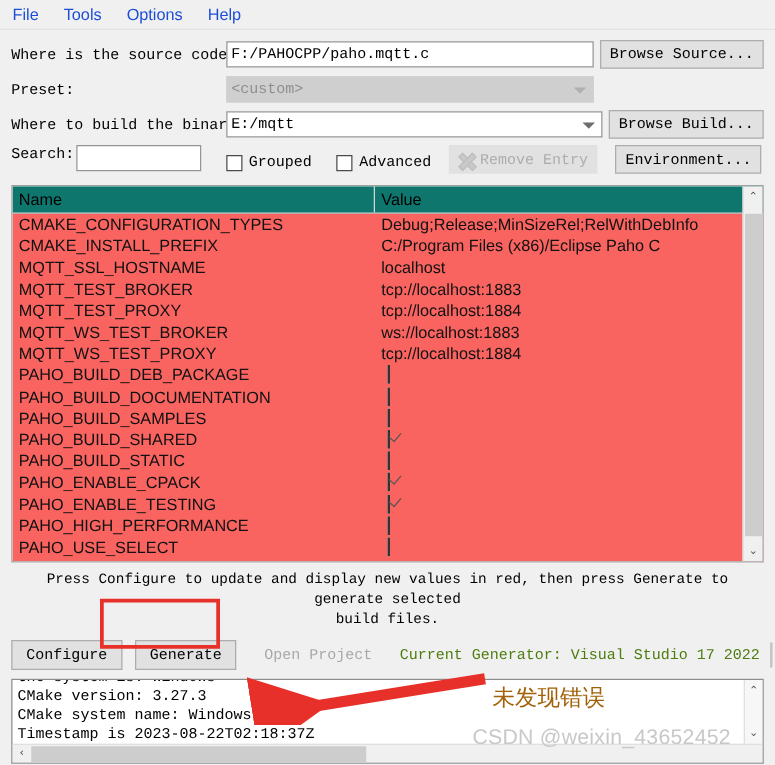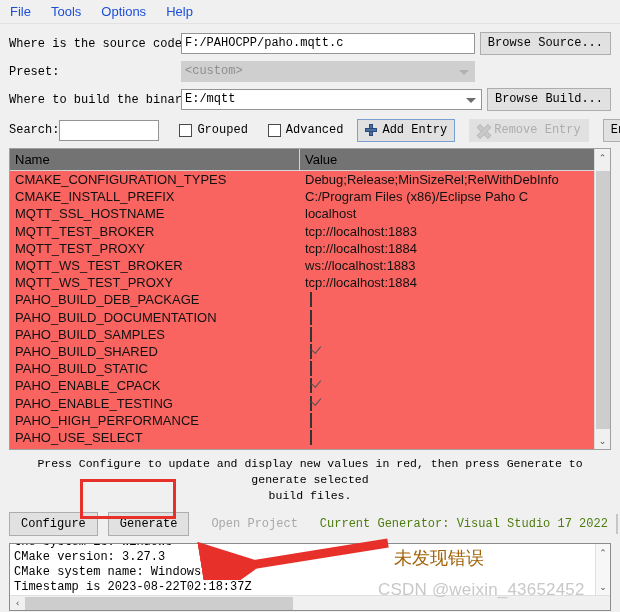--- a/index.html
+++ b/index.html
@@ -106,21 +106,20 @@
     margin-left: 5px;
     line-height: 21px;
     white-space: nowrap;
     cursor: default;
     text-align: center;
   }
 
   
   .searchrow {
     display: flex;
-    align-items: center;
     height: 28px;
     margin-top: 3px;
   }
   .searchlbl {
     font-family: "Liberation Mono", monospace;
     font-size: 12px;
     width: 52px;
   }
   .searchbox {
     width: 100px;
@@ -194,21 +193,21 @@
     background: #fff;
     display: flex;
     flex-direction: column;
     position: relative;
     overflow: hidden;
   }
   .thead {
     display: flex;
     height: 22px;
     flex: none;
-    background: #737373;
+    background: #0f766e;
     border-bottom: 1px solid #d6d6d6;
   }
   .th {
     font-family: "Liberation Sans", sans-serif;
     font-size: 13px;
     color: #000;
     padding-left: 5px;
     line-height: 21px;
   }
   .th.name { width: 290px; border-right: 1px solid #d6d6d6; }
@@ -448,24 +447,20 @@
     <div class="searchrow">
       <div class="searchlbl">Search:</div>
       <input class="searchbox" type="text" placeholder="" style="">
       <div class="cbwrap">
         <span class="cbox"></span>
         <span>Grouped</span>
       </div>
       <div class="cbwrap">
         <span class="cbox"></span>
         <span>Advanced</span>
-      </div>
-      <div class="iconbtn">
-        <span class="plusicon"></span>
-        <span>Add Entry</span>
       </div>
       <div class="iconbtn flat">
         <span class="xicon"></span>
         <span>Remove Entry</span>
       </div>
       <div class="iconbtn plain">
         <span>Environment...</span>
       </div>
     </div>
   </div>

